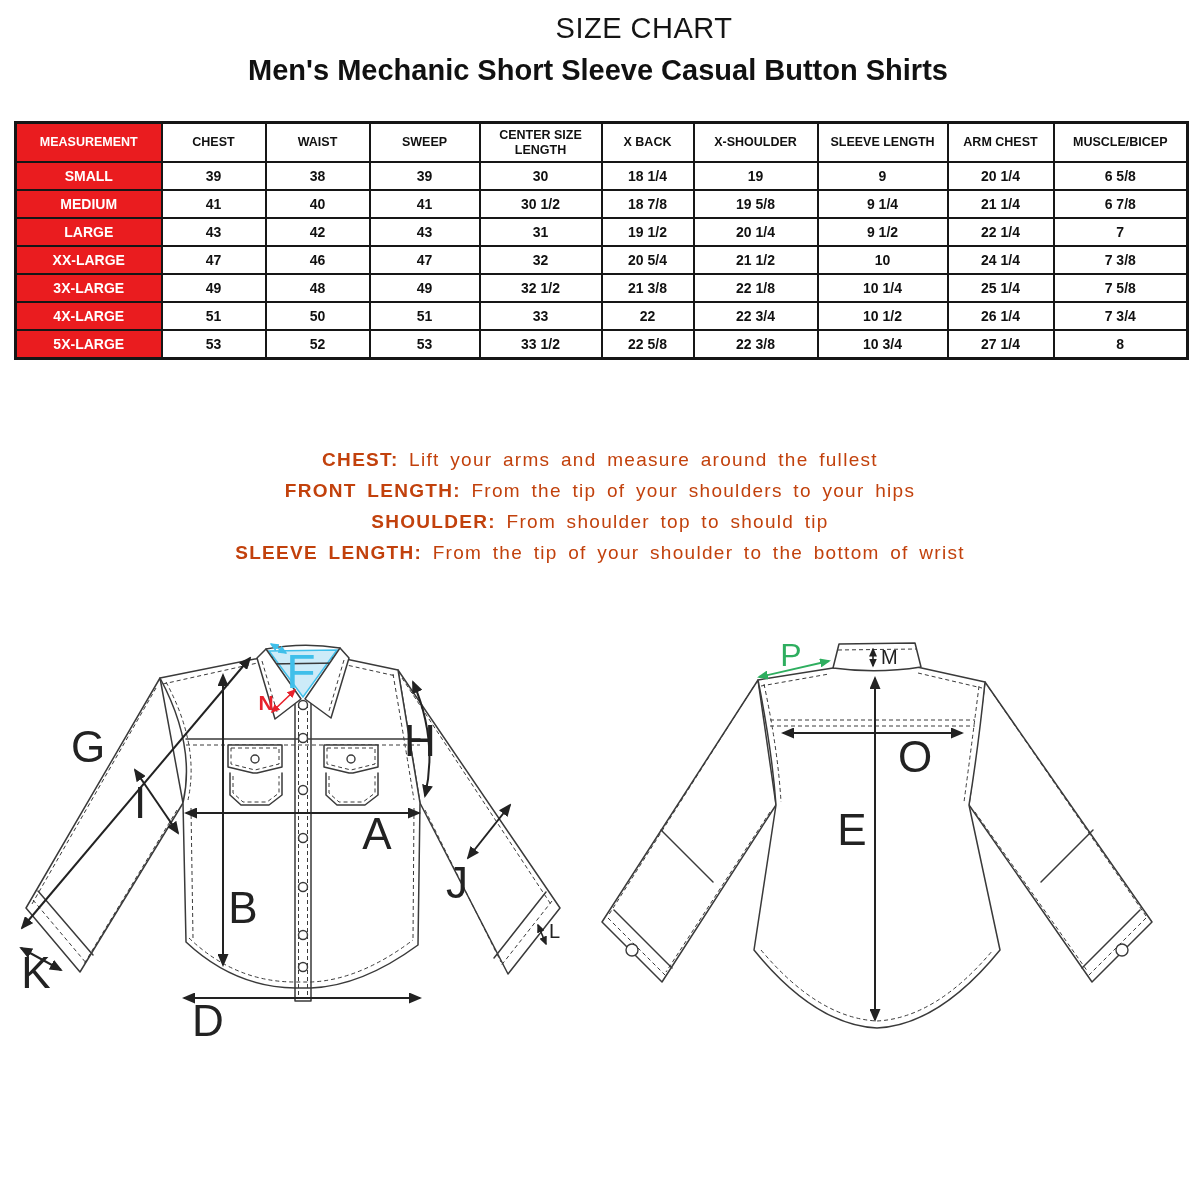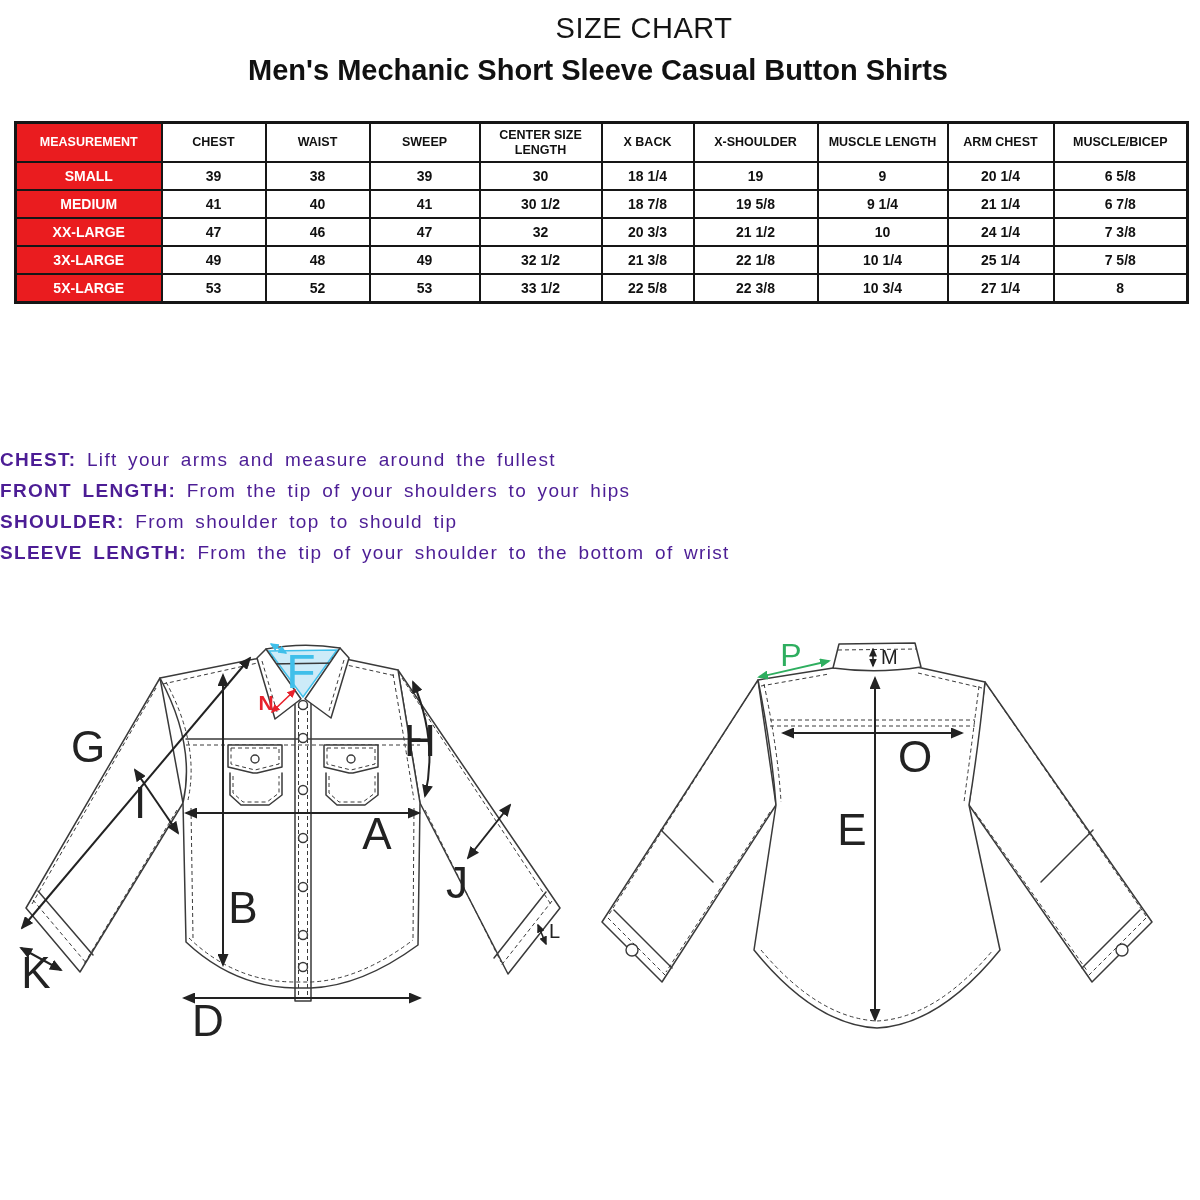--- a/index.html
+++ b/index.html
@@ -9,21 +9,21 @@
          text-align:center;font-size:29px;font-weight:400;color:#151515;letter-spacing:.5px;}
   .subtitle{position:absolute;top:54px;left:0;width:1108px;padding-left:88px;box-sizing:border-box;
             text-align:center;font-size:29px;font-weight:700;color:#111;}
   table.size{position:absolute;top:73px;left:14px;width:1172px;border-collapse:collapse;
              table-layout:fixed;border:3px solid var(--tbl-border,#161616);margin-top:48px;}
   table.size th,table.size td{border:2px solid var(--tbl-border,#161616);text-align:center;
              vertical-align:middle;padding:0;font-weight:700;color:#111;background:#fff;}
   table.size th{height:37px;font-size:12.5px;line-height:1.15;}
   table.size td{height:26px;font-size:14px;}
   table.size .red-cell{background:var(--red,#EA1C1F);color:var(--red-text,#fff);}
-  .instructions{position:absolute;top:444px;left:0;width:1200px;color:#4c1d95;}
+  .instructions{position:absolute;top:444px;left:0;width:1200px;text-align:center;color:#c2410c;}
   .instr-line{font-size:19px;line-height:31px;letter-spacing:1.3px;word-spacing:4px;}
   .instr-label{font-weight:700;}
   svg.diagram{position:absolute;top:620px;left:0;}
   .ol{stroke:var(--outline,#3A3A3A);stroke-width:1.5;fill:none;stroke-linejoin:round;stroke-linecap:round;}
   .fill{fill:#fff;}
   .st{stroke:var(--outline,#3A3A3A);stroke-width:1;fill:none;stroke-dasharray:4 3;}
   .arrow{stroke:var(--label,#222);stroke-width:2;fill:none;}
   .btn{fill:#fff;stroke:var(--outline,#3A3A3A);stroke-width:1.4;}
   text{font-family:"Liberation Sans",sans-serif;fill:var(--label,#222);}
   .big{font-size:44px;font-weight:400;}
@@ -55,21 +55,21 @@
     </colgroup>
     <thead>
         <tr>
           <th class="red-cell">MEASUREMENT</th>
           <th>CHEST</th>
           <th>WAIST</th>
           <th>SWEEP</th>
           <th>CENTER SIZE LENGTH</th>
           <th>X BACK</th>
           <th>X-SHOULDER</th>
-          <th>MUSCLE LENGTH</th>
+          <th>SLEEVE LENGTH</th>
           <th>ARM CHEST</th>
           <th>MUSCLE/BICEP</th>
         </tr>
       </thead>
     <tbody>
         <tr>
           <td class="red-cell">SMALL</td>
           <td>39</td>
           <td>38</td>
           <td>39</td>
@@ -86,42 +86,66 @@
           <td>40</td>
           <td>41</td>
           <td>30 1/2</td>
           <td>18 7/8</td>
           <td>19 5/8</td>
           <td>9 1/4</td>
           <td>21 1/4</td>
           <td>6 7/8</td>
         </tr>
         <tr>
+          <td class="red-cell">LARGE</td>
+          <td>43</td>
+          <td>42</td>
+          <td>43</td>
+          <td>31</td>
+          <td>19 1/2</td>
+          <td>20 1/4</td>
+          <td>9 1/2</td>
+          <td>22 1/4</td>
+          <td>7</td>
+        </tr>
+        <tr>
           <td class="red-cell">XX-LARGE</td>
           <td>47</td>
           <td>46</td>
           <td>47</td>
           <td>32</td>
-          <td>20 3/3</td>
+          <td>20 5/4</td>
           <td>21 1/2</td>
           <td>10</td>
           <td>24 1/4</td>
           <td>7 3/8</td>
         </tr>
         <tr>
           <td class="red-cell">3X-LARGE</td>
           <td>49</td>
           <td>48</td>
           <td>49</td>
           <td>32 1/2</td>
           <td>21 3/8</td>
           <td>22 1/8</td>
           <td>10 1/4</td>
           <td>25 1/4</td>
           <td>7 5/8</td>
+        </tr>
+        <tr>
+          <td class="red-cell">4X-LARGE</td>
+          <td>51</td>
+          <td>50</td>
+          <td>51</td>
+          <td>33</td>
+          <td>22</td>
+          <td>22 3/4</td>
+          <td>10 1/2</td>
+          <td>26 1/4</td>
+          <td>7 3/4</td>
         </tr>
         <tr>
           <td class="red-cell">5X-LARGE</td>
           <td>53</td>
           <td>52</td>
           <td>53</td>
           <td>33 1/2</td>
           <td>22 5/8</td>
           <td>22 3/8</td>
           <td>10 3/4</td>

